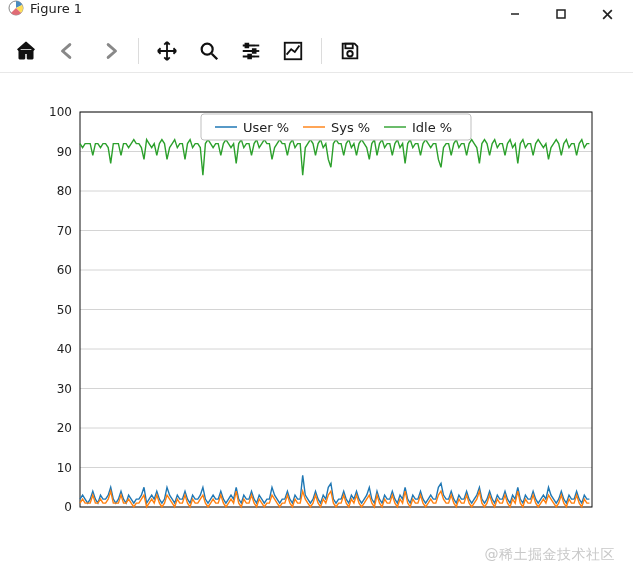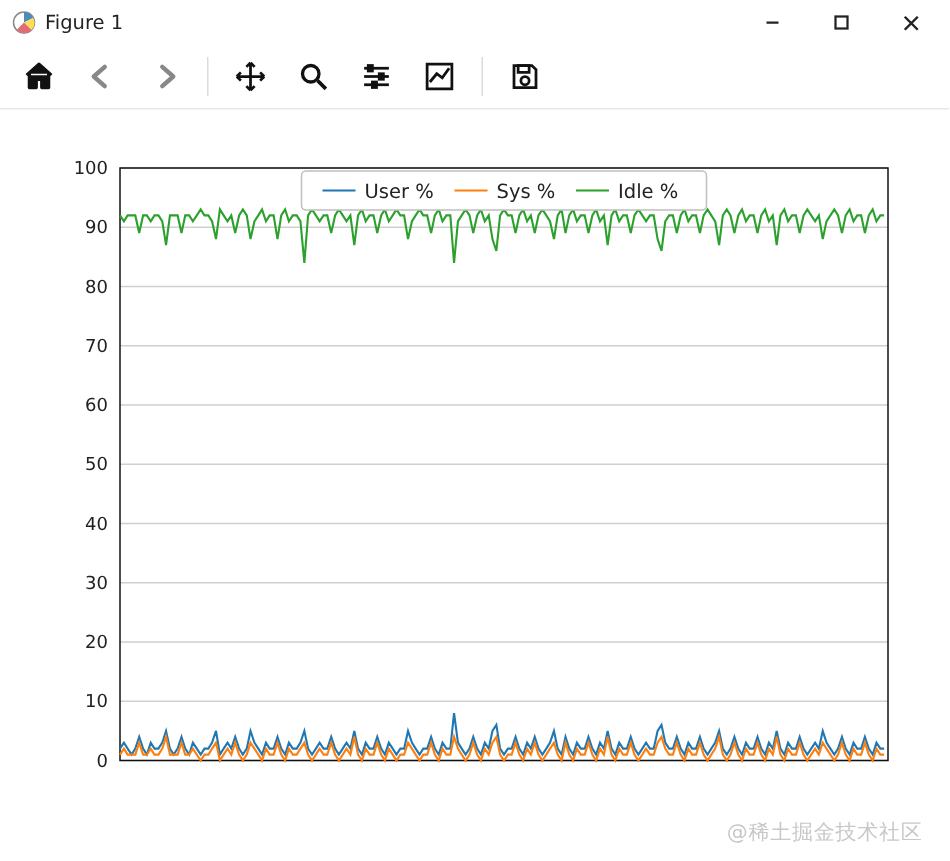--- a/index.html
+++ b/index.html
@@ -1,18 +1,18 @@
 <!DOCTYPE html>
 <html><head>
 <meta charset="utf-8">
 <style>
   html,body{margin:0;padding:0;font-family:"DejaVu Sans","Segoe UI",Arial,sans-serif;background:#fff;color:#000;}
   .window{width:633px;height:574px;box-sizing:border-box;background:#fff;position:relative;overflow:hidden;border-radius:4px;}
   
-  .titlebar{height:30px;display:flex;align-items:center;justify-content:space-between;padding:0 6px 0 8px;}
+  .titlebar{height:30px;display:flex;align-items:flex-start;justify-content:space-between;padding:0 6px 0 8px;}
   .title-left{display:flex;align-items:center;gap:6px;font-size:13px;color:#222;}
   .app-icon{width:16px;height:16px;}
   .win-btns{display:flex;align-items:center;gap:6px;}
   .win-btn{width:40px;height:28px;display:flex;align-items:center;justify-content:center;color:#333;}
   .win-btn svg{stroke:#222;}
   
   .toolbar{height:42px;display:flex;align-items:center;padding:0 6px;gap:2px;border-bottom:1px solid #e8e8e8;}
   .tool-btn{width:40px;height:36px;display:flex;align-items:center;justify-content:center;border-radius:3px;}
   .tool-sep{width:1px;height:26px;background:#dcdcdc;margin:0 6px;}
   .tool-btn svg{stroke:#111;fill:none;stroke-width:2;}

